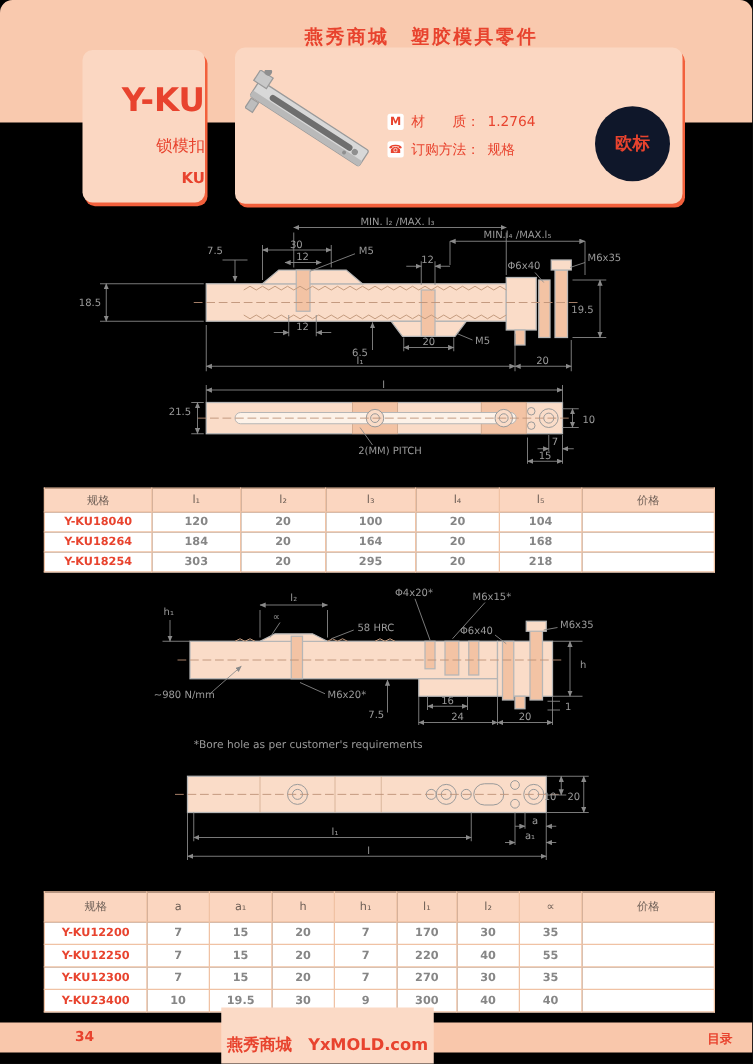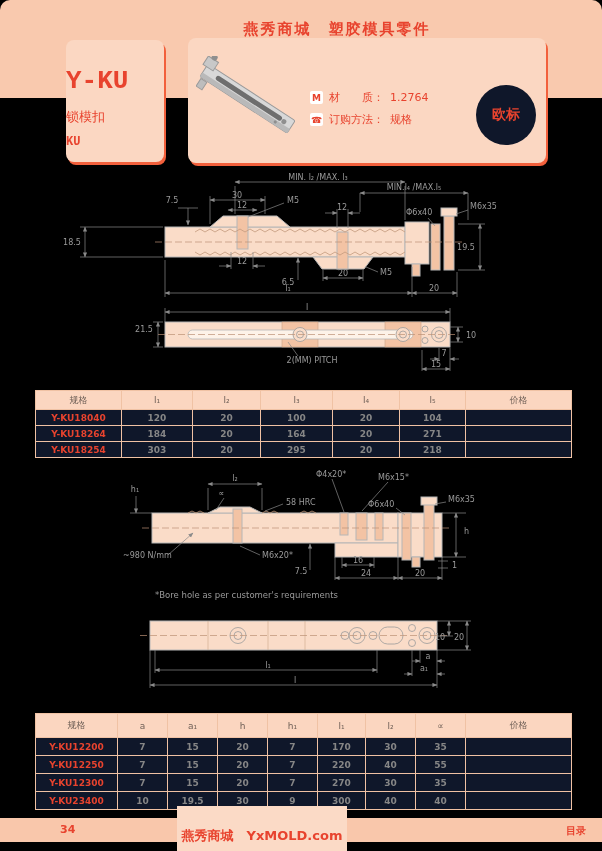--- a/index.html
+++ b/index.html
@@ -1,32 +1,32 @@
 <!DOCTYPE html>
 <html><head>
 <meta charset="utf-8">
 <style>
   html,body{margin:0;padding:0;background:#111;}
   .page{position:relative;width:602px;height:851px;background:#000;font-family:"DejaVu Sans","Liberation Sans",sans-serif;overflow:hidden;margin:0 auto;}
   .band{position:absolute;left:0;top:0;width:602px;height:98px;background:#f9c9ae;border-radius:10px 10px 0 0;}
   .title{position:absolute;top:20px;left:0;width:100%;text-align:center;color:#e8432e;font-weight:bold;font-size:15px;letter-spacing:2px;padding-left:36px;}
   .card{position:absolute;background:#fbd7c2;border-radius:8px;box-shadow:2px 3px 0 #f2603c;}
-  .card-left{left:66px;top:40px;width:98px;height:122px;text-align:left;color:#e8432e;font-family:Liberation Mono, monospace;}
+  .card-left{left:66px;top:40px;width:98px;height:122px;text-align:right;color:#e8432e;}
   .series{margin-top:26px;font-size:26px;font-weight:bold;}
   .name-cn{margin-top:12px;font-size:13px;}
   .code{margin-top:9px;font-size:12px;font-weight:bold;}
   .card-right{left:188px;top:38px;width:358px;height:125px;}
   .pimg{position:absolute;left:8px;top:18px;}
   .info-line{position:absolute;left:122px;color:#e8432e;font-size:11px;display:flex;align-items:center;gap:6px;white-space:nowrap;}
   .il1{top:52px;} .il2{top:74px;}
   .ic{display:inline-flex;width:13px;height:13px;background:#fff;border-radius:2px;color:#e8432e;font-size:9px;align-items:center;justify-content:center;font-weight:bold;flex:0 0 13px;}
   .badge{position:absolute;right:10px;top:47px;width:60px;height:60px;border-radius:50%;background:#0f172a;color:#e8432e;font-size:14px;font-weight:bold;display:flex;align-items:center;justify-content:center;}
   table.spec{position:absolute;border-collapse:collapse;table-layout:fixed;font-size:9px;}
   .spec th{background:#fbd6c0;color:#6e5f56;font-weight:normal;border:1px solid #f0c2a4;}
-  .spec td{background:#0f172a;color:#868686;text-align:center;border:1px solid #f0c2a4;font-weight:bold;}
+  .spec td{background:#ffffff;color:#868686;text-align:center;border:1px solid #f0c2a4;font-weight:bold;}
   .spec td.sn{color:#e8432e;}
   .t1{left:35px;top:390px;width:536px;} .t1 th{height:16px;} .t1 td{height:13px;}
   .t2{left:35px;top:713px;width:536px;} .t2 th{height:21px;} .t2 td{height:15px;}
   .dwg{position:absolute;}
   text.dt{fill:#9a9a9a;font-size:8px;}
   .fband{position:absolute;left:0;top:818px;width:602px;height:24px;background:#f9c7ab;}
   .fbox{position:absolute;left:177px;top:806px;width:170px;height:60px;background:#fbdac6;display:flex;align-items:center;justify-content:center;}
   .fbrand{color:#e8432e;font-size:13px;font-weight:bold;white-space:nowrap;}
   .fpage{position:absolute;left:60px;top:823px;color:#e8432e;font-size:11px;font-weight:bold;}
   .ftoc{position:absolute;right:16px;top:824px;color:#e8432e;font-size:10px;font-weight:bold;cursor:pointer;}
@@ -225,21 +225,21 @@
         <td>20</td>
         <td>104</td>
         <td></td>
       </tr>
       <tr>
         <td class="sn">Y-KU18264</td>
         <td>184</td>
         <td>20</td>
         <td>164</td>
         <td>20</td>
-        <td>271</td>
+        <td>168</td>
         <td></td>
       </tr>
       <tr>
         <td class="sn">Y-KU18254</td>
         <td>303</td>
         <td>20</td>
         <td>295</td>
         <td>20</td>
         <td>218</td>
         <td></td>

